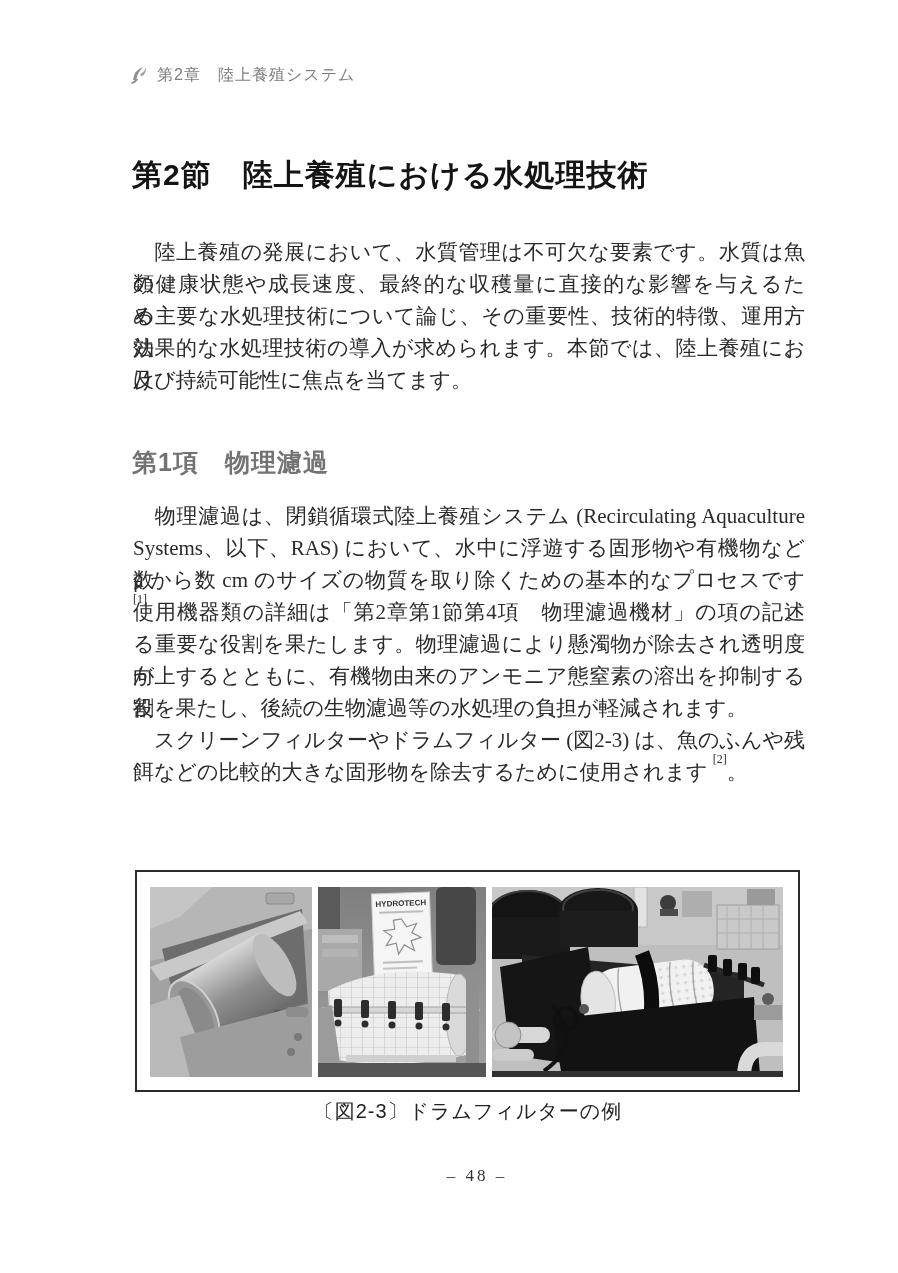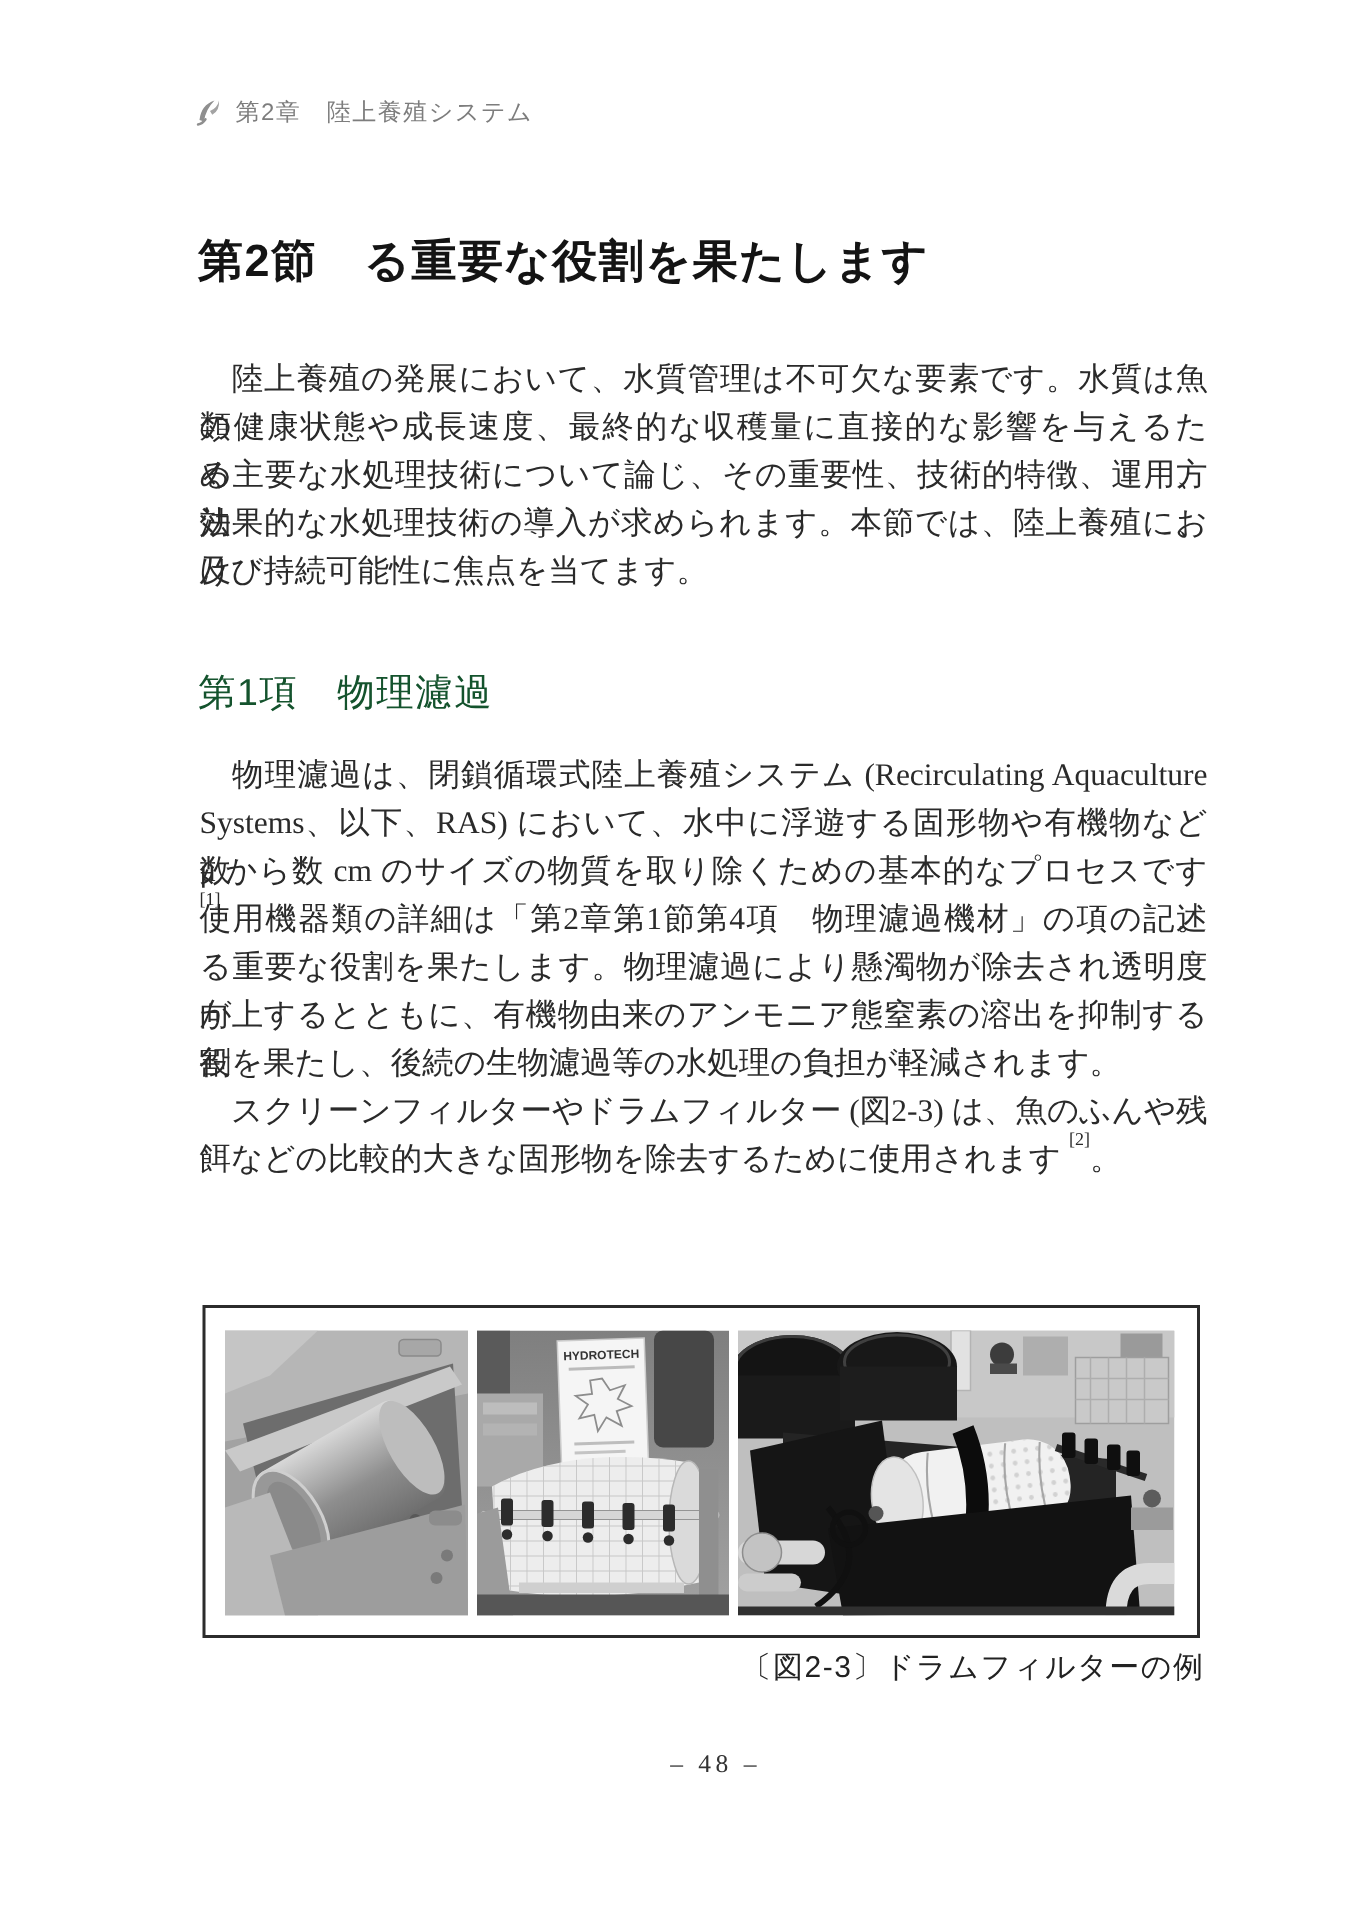--- a/index.html
+++ b/index.html
@@ -11,36 +11,36 @@
              font-family:"Liberation Sans","DejaVu Sans",sans-serif;
              font-size:16px;color:#7d7d7d;letter-spacing:1px;}
   .chap-head svg{display:block;}
 
   
   .sec-title{position:absolute;left:104px;top:155px;width:700px;
              font-family:"Liberation Sans","DejaVu Sans",sans-serif;
              font-weight:bold;font-size:30px;line-height:40px;color:#141414;letter-spacing:1px;}
   .sub-title{position:absolute;left:104px;top:446px;width:700px;
              font-family:"Liberation Sans","DejaVu Sans",sans-serif;
-             font-weight:normal;font-size:25px;line-height:32px;color:#14532d;letter-spacing:1px;}
+             font-weight:bold;font-size:25px;line-height:32px;color:#737373;letter-spacing:1px;}
 
   
   .para{position:absolute;left:105px;width:672px;}
   .p-intro{top:236px;}
   .p-main{top:500px;}
   .bline{font-size:21px;line-height:32px;height:32px;color:#2a2a2a;}
   .bline.full{text-align:justify;text-align-last:justify;}
   sup.ref{font-size:12px;line-height:0;position:relative;top:-8px;letter-spacing:0;}
 
   
   .figure-box{position:absolute;left:107px;top:870px;width:665px;height:222px;
               border:2px solid #2b2b2b;box-sizing:border-box;background:#ffffff;
               display:flex;align-items:flex-start;padding:15px 0 0 13px;gap:6px;}
   .figure-box svg{display:block;}
-  .fig-caption{position:absolute;left:105px;top:1098px;width:670px;text-align:right;
+  .fig-caption{position:absolute;left:105px;top:1098px;width:670px;text-align:center;
                font-family:"Liberation Sans","DejaVu Sans",sans-serif;
                font-size:20px;color:#222222;letter-spacing:1px;}
 
   
   .page-num{position:absolute;left:0;top:1166px;width:898px;text-align:center;
             font-size:17px;color:#333333;letter-spacing:3px;font-family:Liberation Serif, serif;}
 </style>
 </head>
 <body>
 
@@ -48,21 +48,21 @@
 
   <div class="chap-head">
     <svg width="20" height="22" viewBox="0 0 20 22">
       <path d="M4 16 Q5 6 14 3 Q8 9 7 17 Z" fill="#8f8f8f"></path>
       <path d="M11 10 Q16 8 17 3 Q17.5 10 12.5 12.5 Z" fill="#a3a3a3"></path>
       <path d="M3 19 Q6 18.5 8 15.5" stroke="#8f8f8f" stroke-width="1.6" fill="none" stroke-linecap="round"></path>
     </svg>
     <span>第2章　陸上養殖システム</span>
   </div>
 
-  <div class="sec-title">第2節　る重要な役割を果たします</div>
+  <div class="sec-title">第2節　陸上養殖における水処理技術</div>
 
   <div class="para p-intro">
     <div class="bline full">　陸上養殖の発展において、水質管理は不可欠な要素です。水質は魚類</div>
     <div class="bline full">の健康状態や成長速度、最終的な収穫量に直接的な影響を与えるため、</div>
     <div class="bline full">る主要な水処理技術について論じ、その重要性、技術的特徴、運用方法、</div>
     <div class="bline full">効果的な水処理技術の導入が求められます。本節では、陸上養殖におけ</div>
     <div class="bline">及び持続可能性に焦点を当てます。</div>
   </div>
 
   <div class="sub-title">第1項　物理濾過</div>

